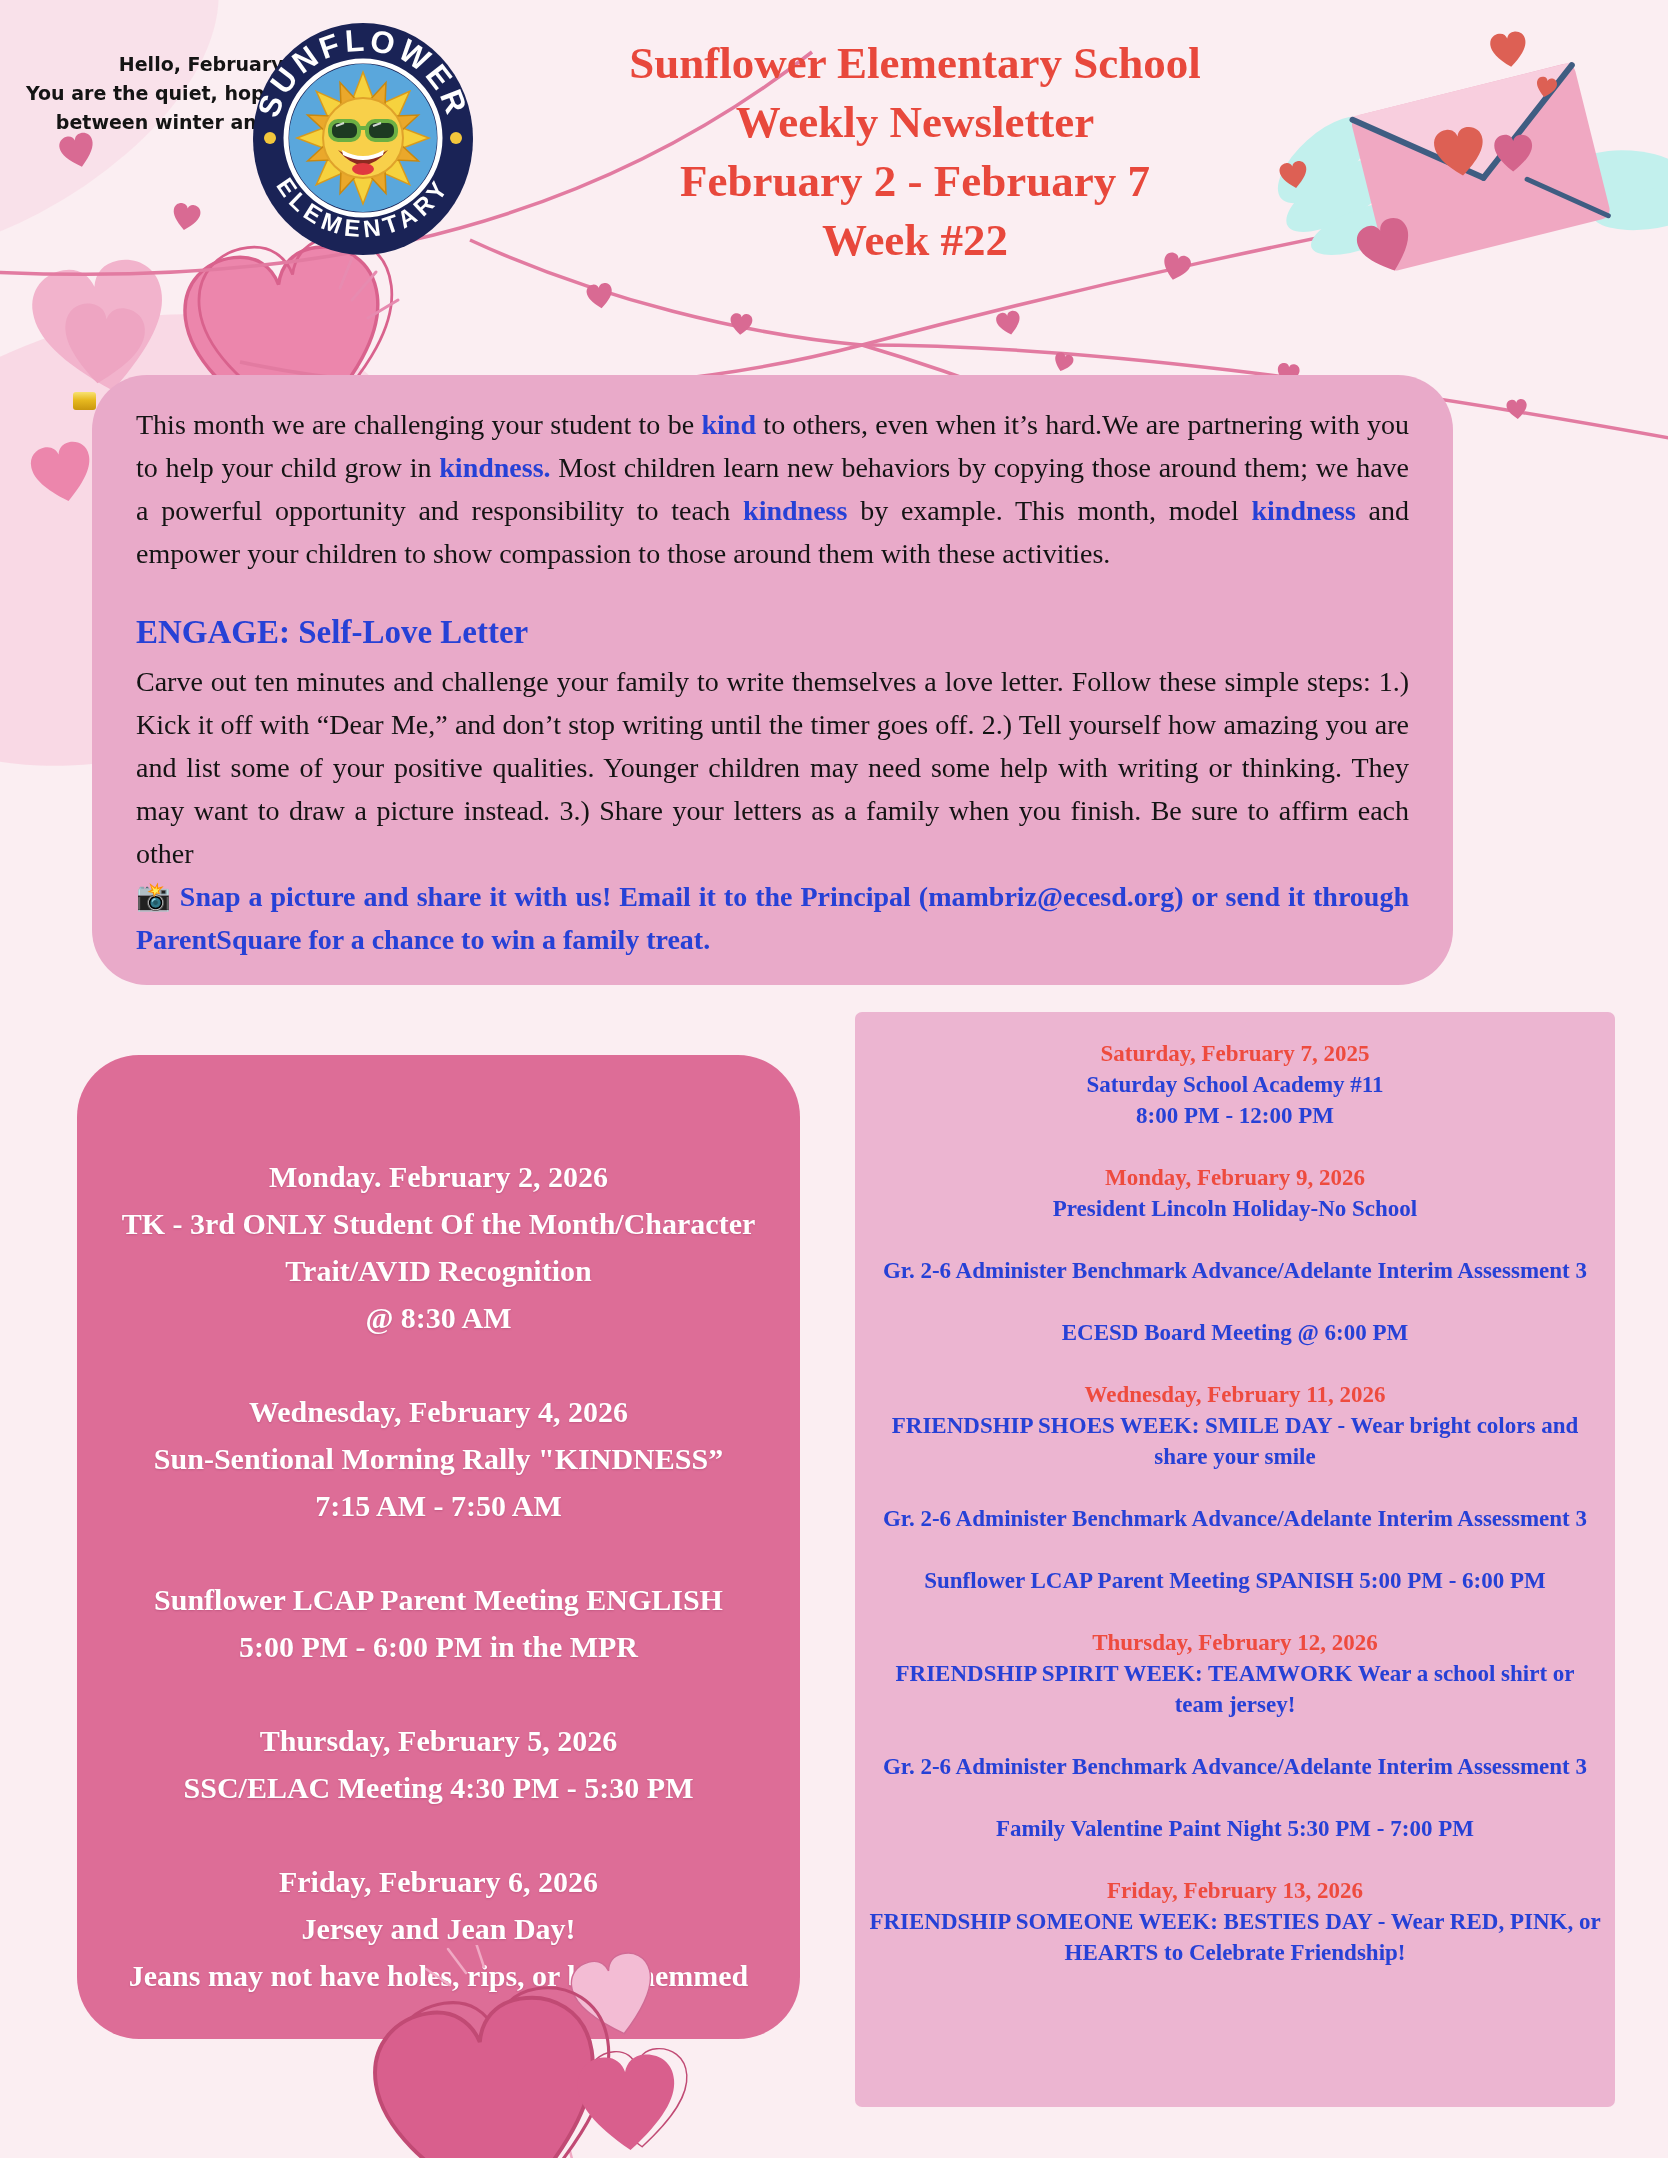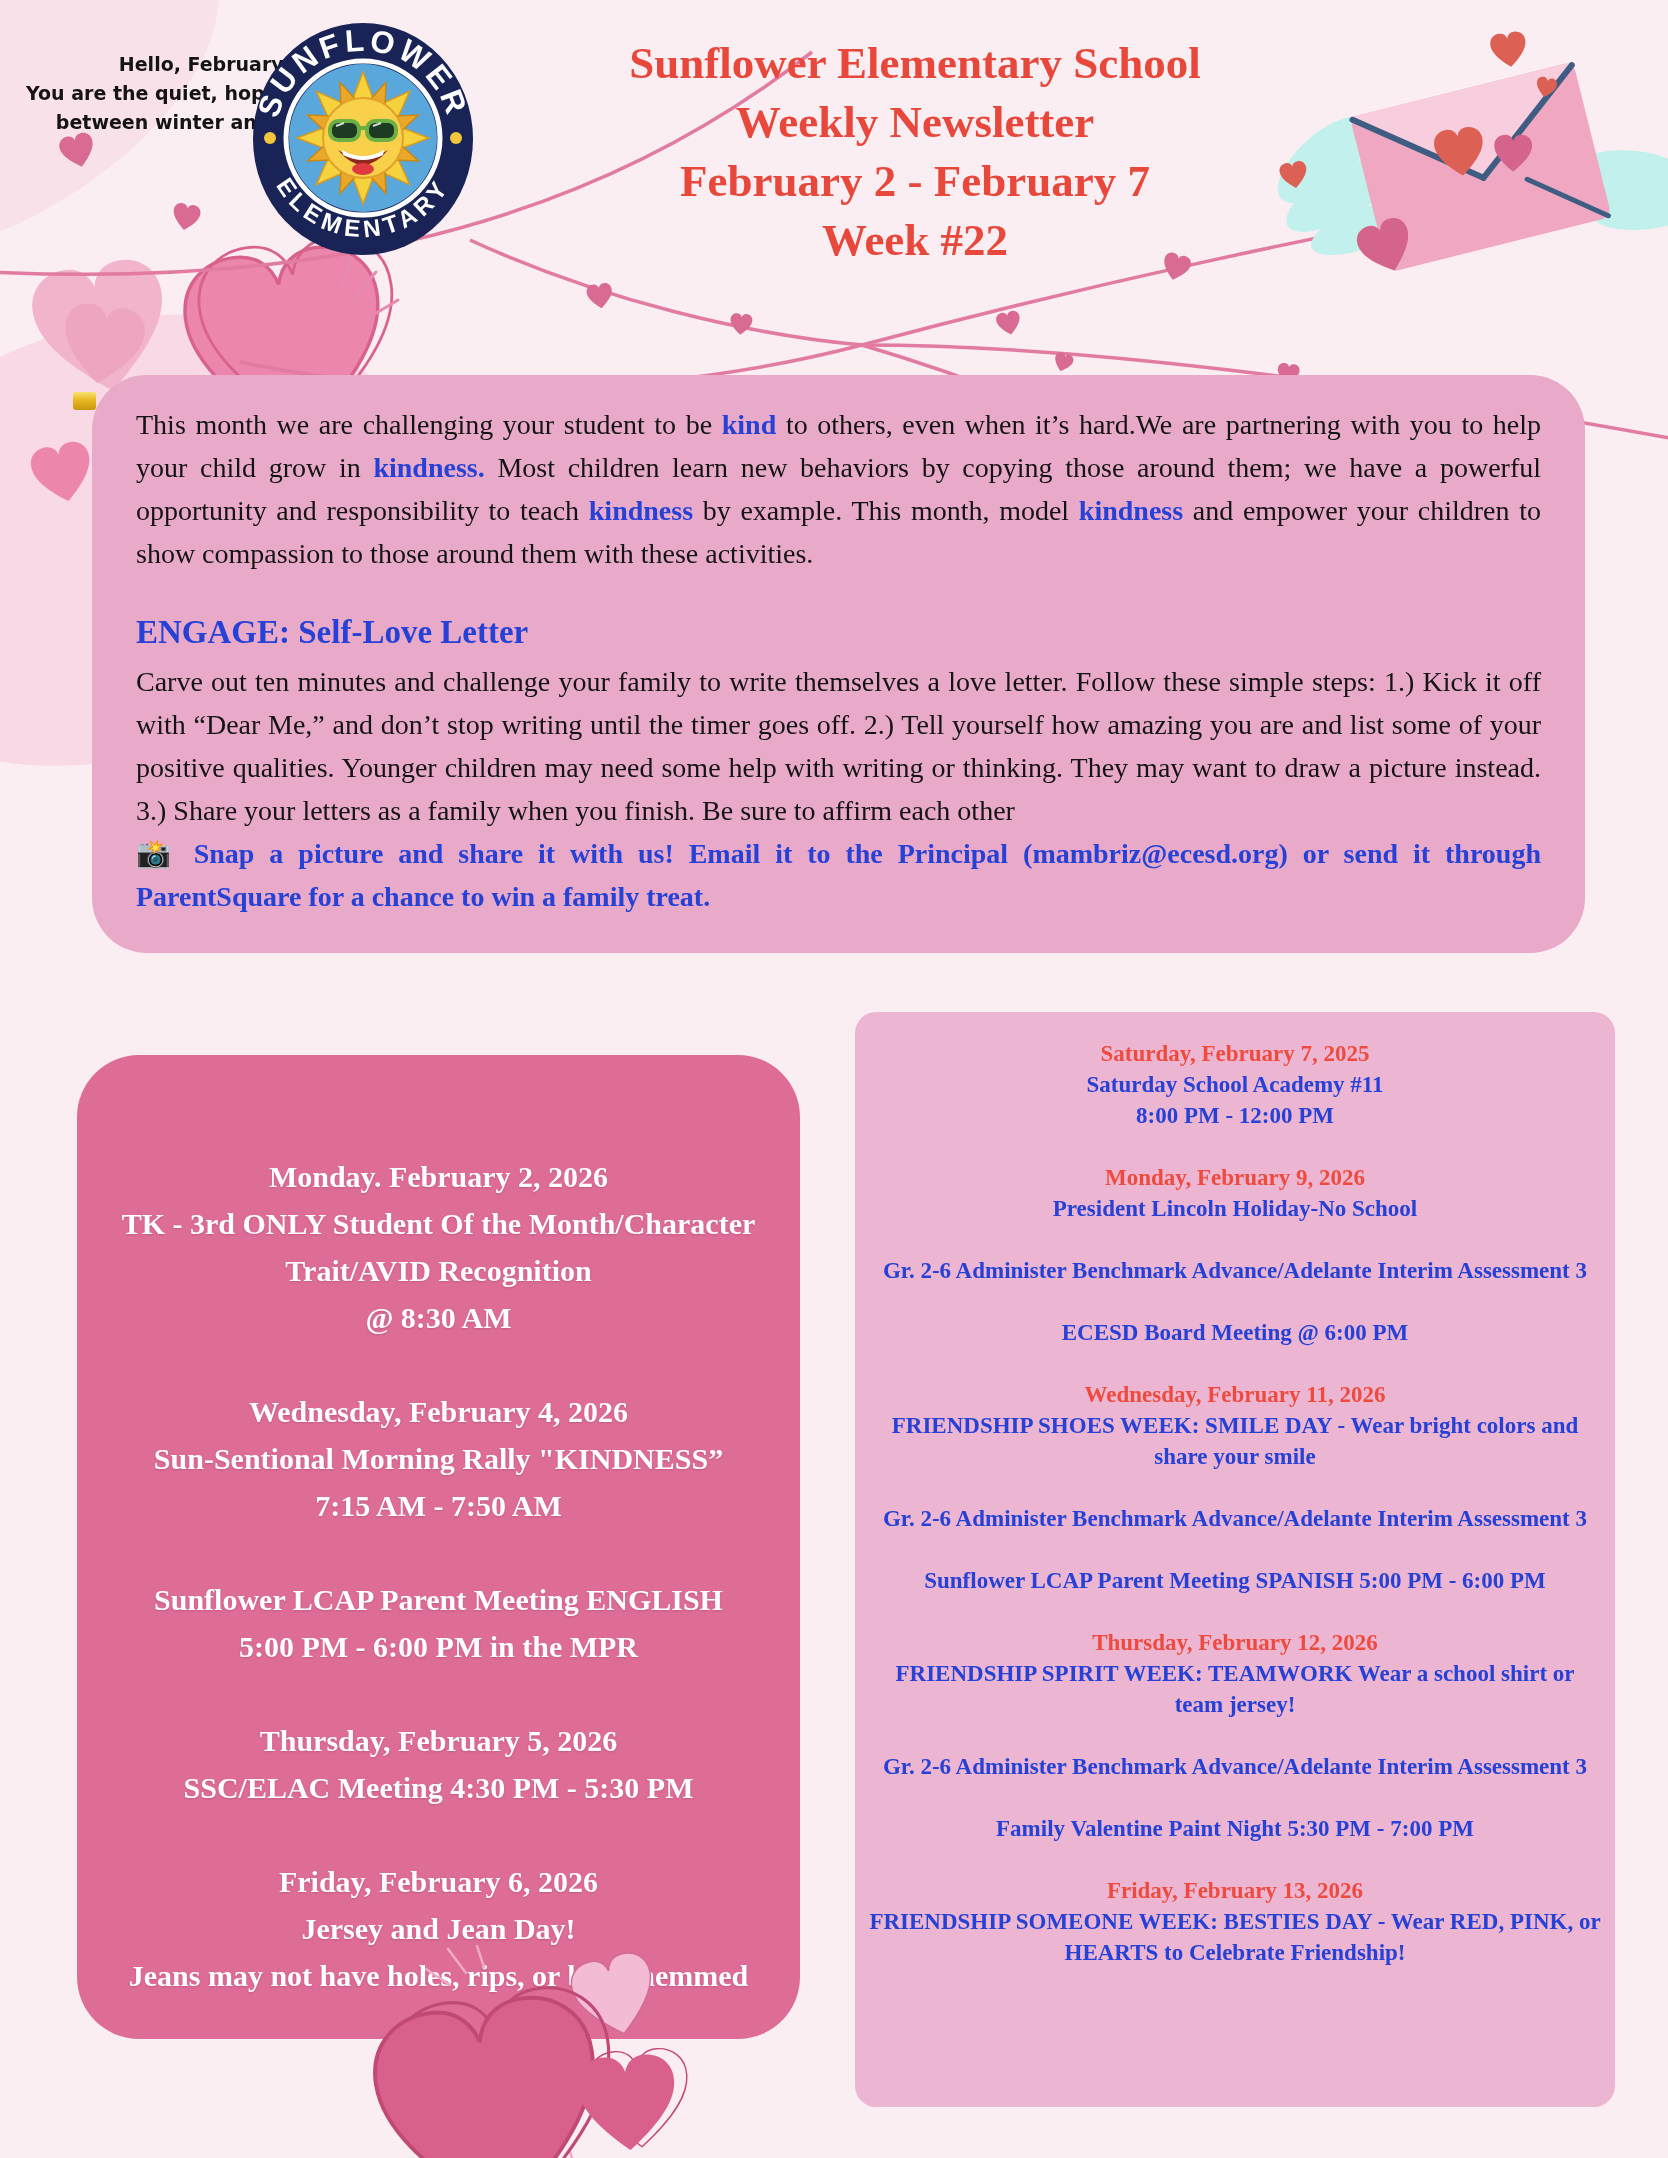--- a/index.html
+++ b/index.html
@@ -10,39 +10,39 @@
 
   
   .greeting{position:absolute;left:18px;top:50px;width:372px;text-align:center;
             font-family:"DejaVu Sans",sans-serif;font-weight:bold;font-size:19px;
             line-height:29px;color:#141414;white-space:pre-line;}
   .logo-svg{position:absolute;left:252px;top:22px;}
   .title{position:absolute;left:505px;top:34px;width:820px;text-align:center;
          font-size:45px;font-weight:bold;color:#e8483c;line-height:59px;white-space:pre-line;}
 
   
-  .intro-card{position:absolute;left:92px;top:375px;width:1493px;min-height:578px;
+  .intro-card{position:absolute;left:92px;top:375px;width:1361px;min-height:578px;
               background:#e9aac9;border-radius:55px;box-sizing:border-box;
               padding:28px 44px 24px;}
   .intro-paragraph{margin:0 0 36px;font-size:28px;line-height:43px;text-align:justify;color:#141414;}
   .engage-heading{margin:0 0 6px;font-size:33px;line-height:43px;font-weight:bold;color:#2641d6;}
   .engage-body{margin:0;font-size:28px;line-height:43px;text-align:justify;color:#141414;}
   .cta{margin:0;font-size:28px;line-height:43px;text-align:justify;color:#2641d6;font-weight:bold;}
   .c-blue{color:#2641d6;font-weight:bold;}
 
   
   .schedule-left{position:absolute;left:77px;top:1055px;width:723px;min-height:912px;
                  background:#dd6d97;border-radius:62px;box-sizing:border-box;
                  padding:98px 10px 40px;text-align:center;color:#ffffff;
                  font-weight:bold;font-size:30px;line-height:47px;
                  text-shadow:0 1px 2px rgba(120,30,70,.25);}
   .schedule-left .group{margin:0 0 47px;}
   .schedule-left .group:last-child{margin-bottom:0;}
   .schedule-right{position:absolute;left:855px;top:1012px;width:760px;min-height:1095px;
-                  background:#ecb5d1;border-radius:21px;box-sizing:border-box;
+                  background:#ecb5d1;border-radius:7px;box-sizing:border-box;
                   padding:26px 14px 36px;text-align:center;
                   font-weight:bold;font-size:23px;line-height:31px;}
   .schedule-right .group{margin:0 0 31px;}
   .schedule-right .group:last-child{margin-bottom:0;}
   .schedule-left p,.schedule-right p{margin:0;}
   .schedule-right .date{color:#ee4b3e;}
   .schedule-right .line{color:#2641d6;}
 
   .pencil{position:absolute;left:73px;top:392px;width:23px;height:18px;border-radius:3px;
           background:linear-gradient(180deg,#f8e272 0%,#e7b91f 45%,#c9960e 100%);}

